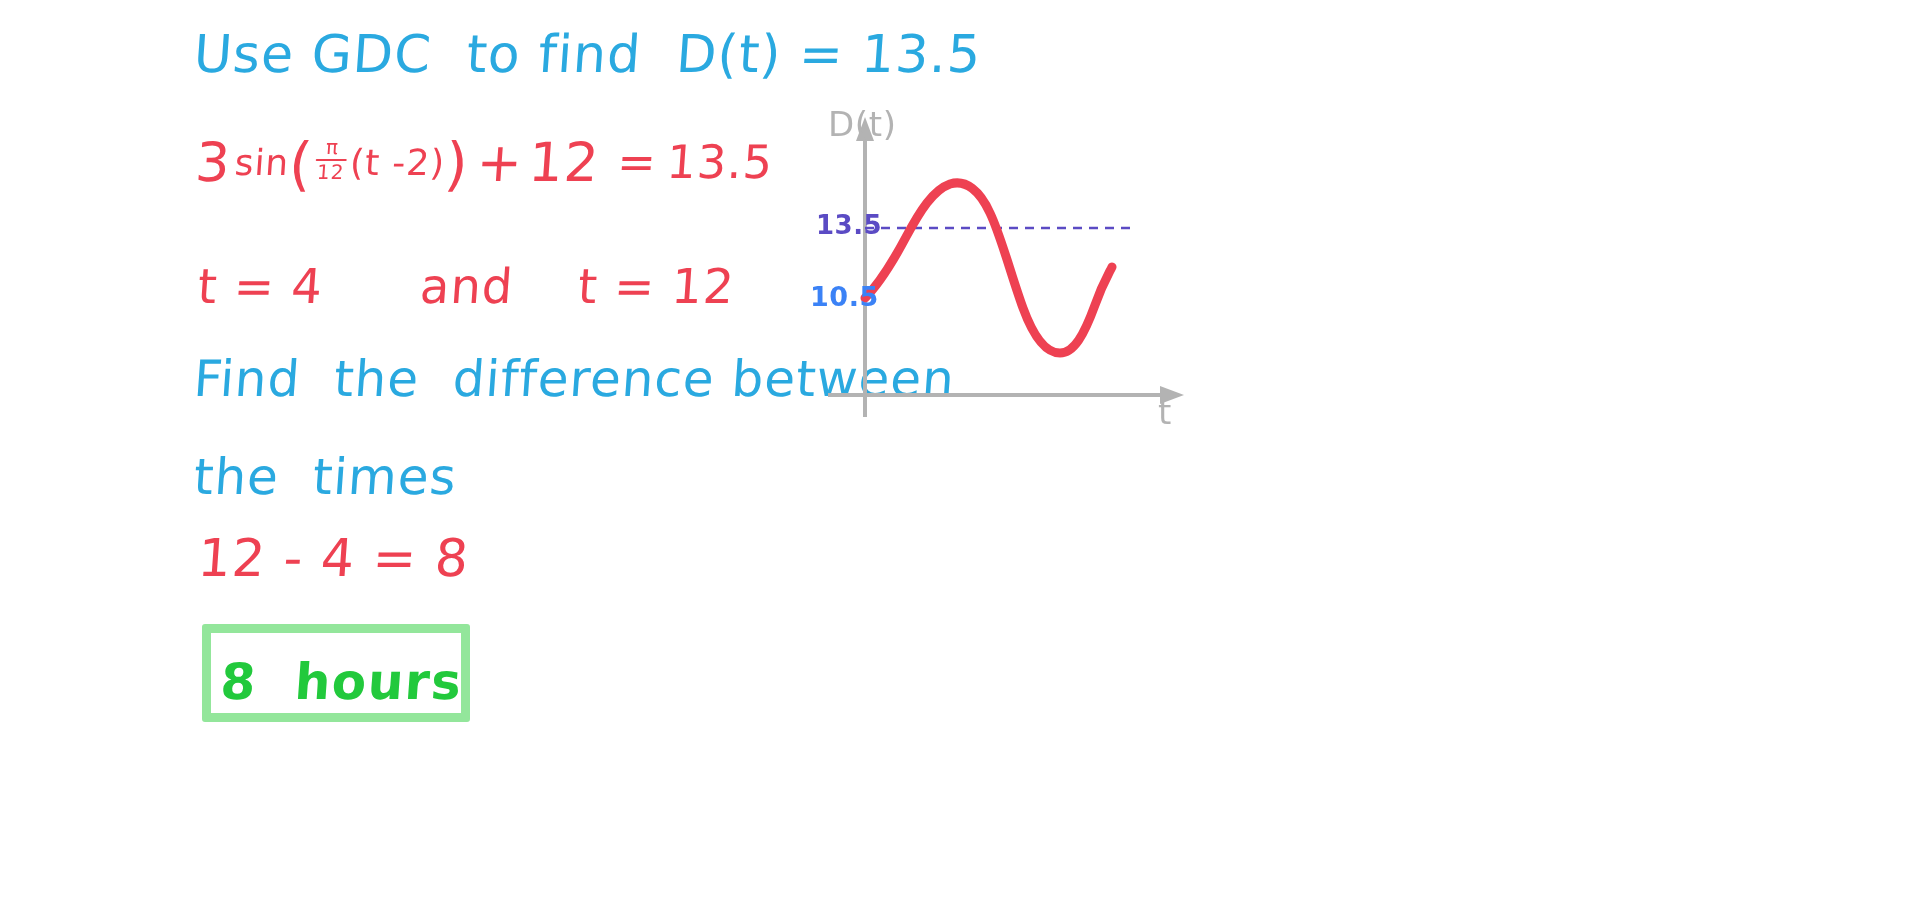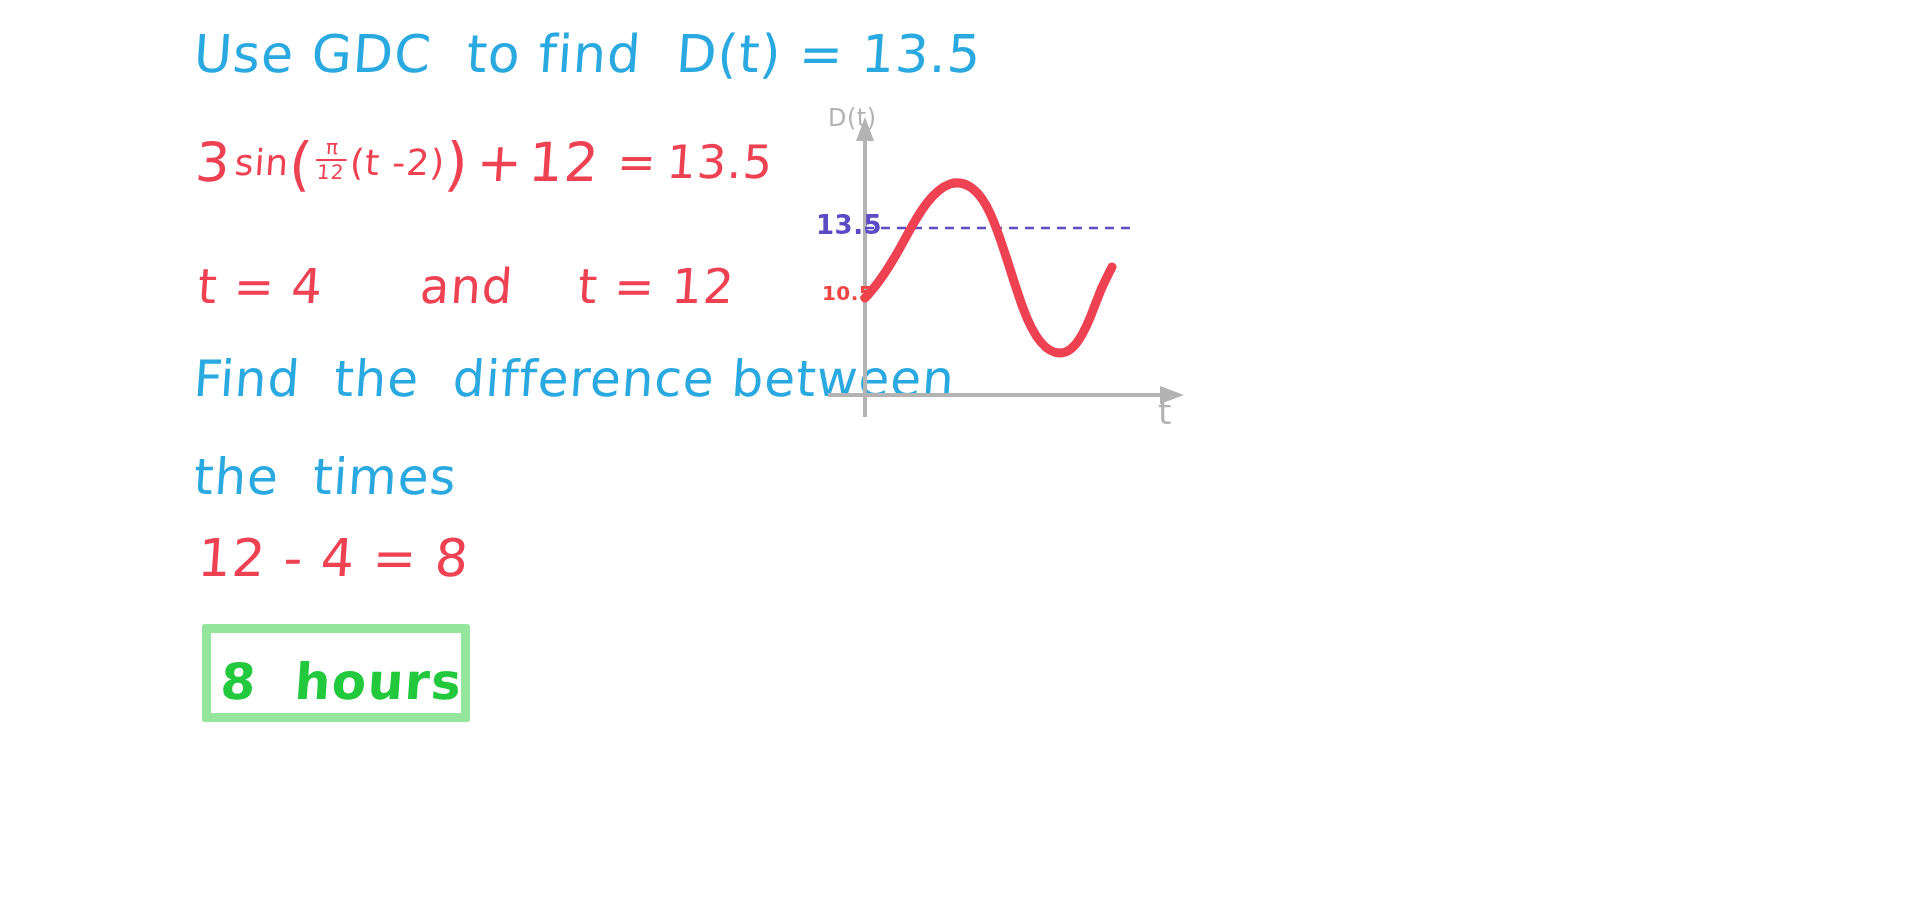--- a/index.html
+++ b/index.html
@@ -114,22 +114,22 @@
       <path d="M 75 203
                C 88 190, 100 172, 116 142
                C 130 116, 143 95, 160 89
                C 176 84, 190 96, 200 118
                C 211 141, 221 180, 233 213
                C 244 243, 256 258, 270 258
                C 284 258, 294 240, 305 210
                C 312 190, 318 180, 322 172" fill="none" stroke="#EE4152" stroke-width="9" stroke-linecap="round" stroke-linejoin="round"></path>
     </svg>
 
-    <div class="axlabel hand" style="position:absolute;left:38px;top:9px;color:#B3B3B3;font-size:24px;">D(t)</div>
+    <div class="axlabel hand" style="position:absolute;left:38px;top:9px;color:#B3B3B3;font-size:34px;">D(t)</div>
 
     <div class="axlabel hand" style="position:absolute;left:368px;top:297px;color:#B3B3B3;font-size:34px;">t</div>
 
     <div class="axlabel hand" style="position:absolute;left:26px;top:115px;color:#5B4BC4;font-size:26px;font-weight:600;">13.5</div>
 
-    <div class="axlabel hand" style="position:absolute;left:32px;top:186px;color:#ef4444;font-size:20px;font-weight:600;">10.5</div>
+    <div class="axlabel hand" style="position:absolute;left:20px;top:186px;color:#3b82f6;font-size:27px;font-weight:600;">10.5</div>
   </div>
 
 </div>
 
 </body></html>

